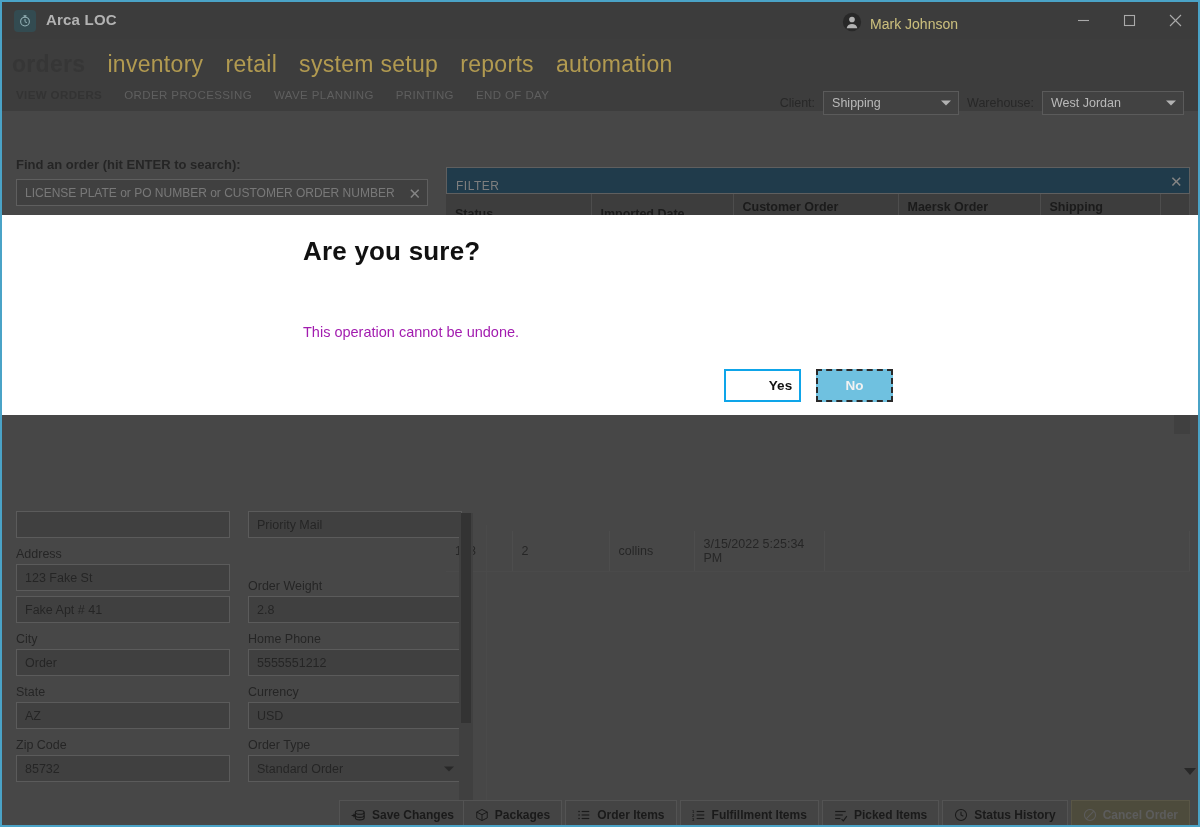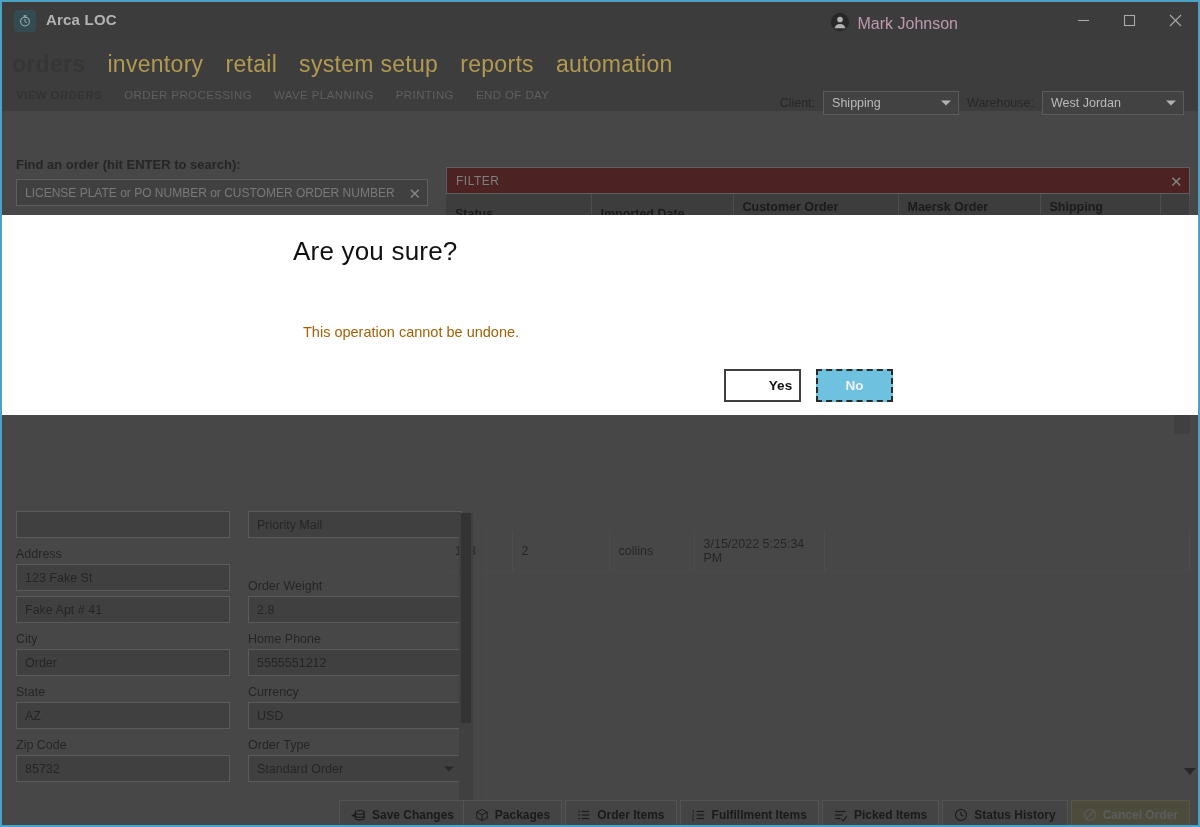--- a/index.html
+++ b/index.html
@@ -41,21 +41,21 @@
   }
   #app-title {
     position: absolute; left: 44px; top: 9px;
     font-size: 15px; font-weight: bold; color: #cfcfcf;
     letter-spacing: .2px;
   }
   #user-area {
     position: absolute; right: 240px; top: 10px;
     display: flex; align-items: center; gap: 8px;
   }
-  #user-name { font-size: 16px; color: #f9a8d4; }
+  #user-name { font-size: 14px; color: #fde047; }
   .winbtn {
     position: absolute; top: 0; width: 46px; height: 36px;
     display: flex; align-items: center; justify-content: center;
     color: #c6c6c6;
   }
   #btn-min { right: 92px; }
   #btn-max { right: 46px; }
   #btn-close { right: 0px; }
 
   
@@ -137,22 +137,22 @@
     border-left: 6px solid transparent; border-right: 6px solid transparent;
     border-bottom: 7px solid #2f2f2f;
   }
   .sb-thumb { background: #3a3a3a; width: 12px; margin: 6px auto; }
 
   
   #right-panel {
     position: absolute; left: 444px; right: 8px; top: 0; bottom: 0;
   }
   #filter-box {
-    position: relative; margin-top: 56px; height: 27px; background: #7f1d1d;
-    border: 1px solid #6e6e6e; display: flex; align-items: center;
+    position: relative; margin-top: 56px; height: 27px; background: #0c4a6e;
+    border: 1px solid #6e6e6e; display: flex; align-items: flex-end;
     padding: 0 26px 0 9px; font-size: 12px; color: #939393;
     letter-spacing: .5px;
   }
   #orders-table { width: 100%; border-collapse: collapse; table-layout: fixed; }
   #orders-table th {
     text-align: left; font-size: 12.5px; font-weight: bold; color: #1f1f1f;
     padding: 6px 9px; border-right: 1px solid #5a5a5a;
     border-bottom: 2px solid #333; background: #474747;
   }
   #orders-table td {
@@ -228,40 +228,40 @@
     position: absolute; left: 484px; top: 414px; bottom: 6px;
     width: 1px; background: #565656;
   }
 
   
   #modal {
     position: absolute; left: 0; right: 0; top: 213px; height: 200px;
     background: #ffffff; z-index: 50;
   }
   #modal-title {
-    position: absolute; left: 291px; top: 21px;
-    font-size: 26px; font-weight: normal; color: #111; letter-spacing: .2px;
+    position: absolute; left: 301px; top: 21px;
+    font-size: 26px; font-weight: bold; color: #111; letter-spacing: .2px;
   }
   #modal-line1 {
     position: absolute; left: 301px; top: 69px;
     font-size: 14.5px; color: #1a1a1a;
   }
   #modal-line2 {
     position: absolute; left: 301px; top: 109px;
-    font-size: 14.5px; color: #a16207;
+    font-size: 14.5px; color: #a21caf;
   }
   #modal-buttons {
     position: absolute; right: 305px; top: 154px;
     display: flex; gap: 15px;
   }
   .mbtn {
     width: 77px; height: 33px; display: flex; align-items: center;
     justify-content: center; font-size: 13.5px; font-weight: bold;
   }
-  #btn-yes { background: #fff; border: 2px solid #404040; color: #111; padding-left: 36px; }
+  #btn-yes { background: #fff; border: 2px solid #0ea5e9; color: #111; padding-left: 36px; }
   #btn-no  { background: #6fc1e0; border: 2px dashed #2a2a2a; color: #f2f2f2; }
 </style>
 </head>
 <body>
 
 <div id="app-window">
 
   <div id="dim-layer">
 
     <div id="titlebar">

